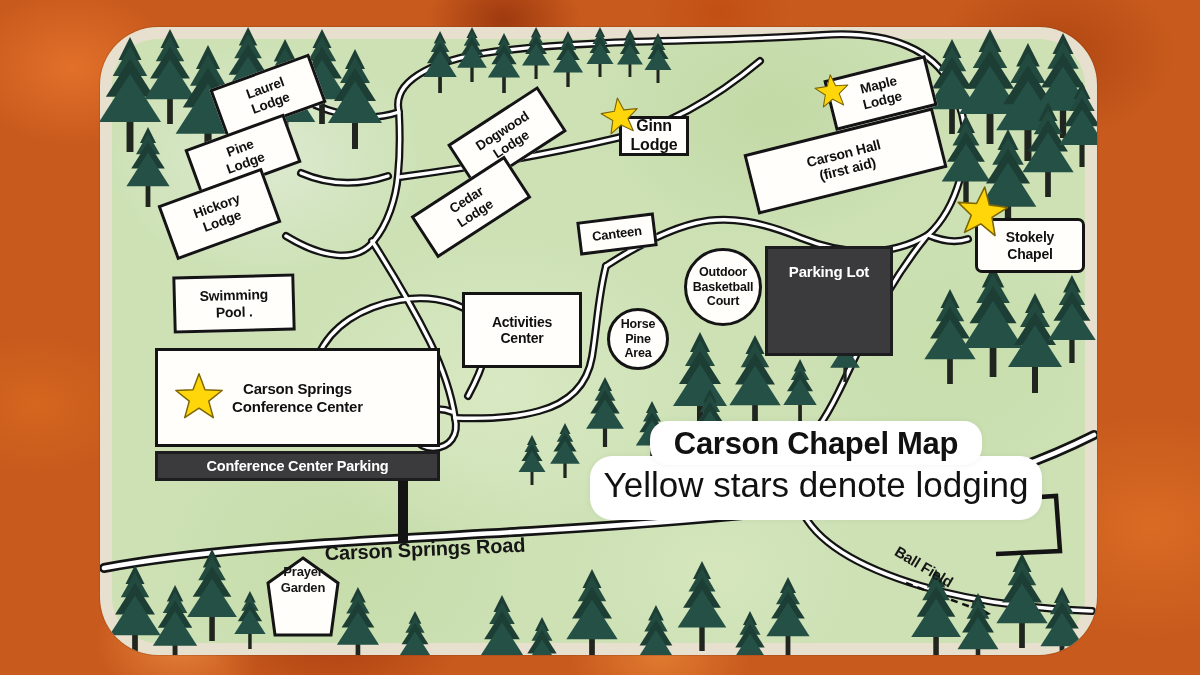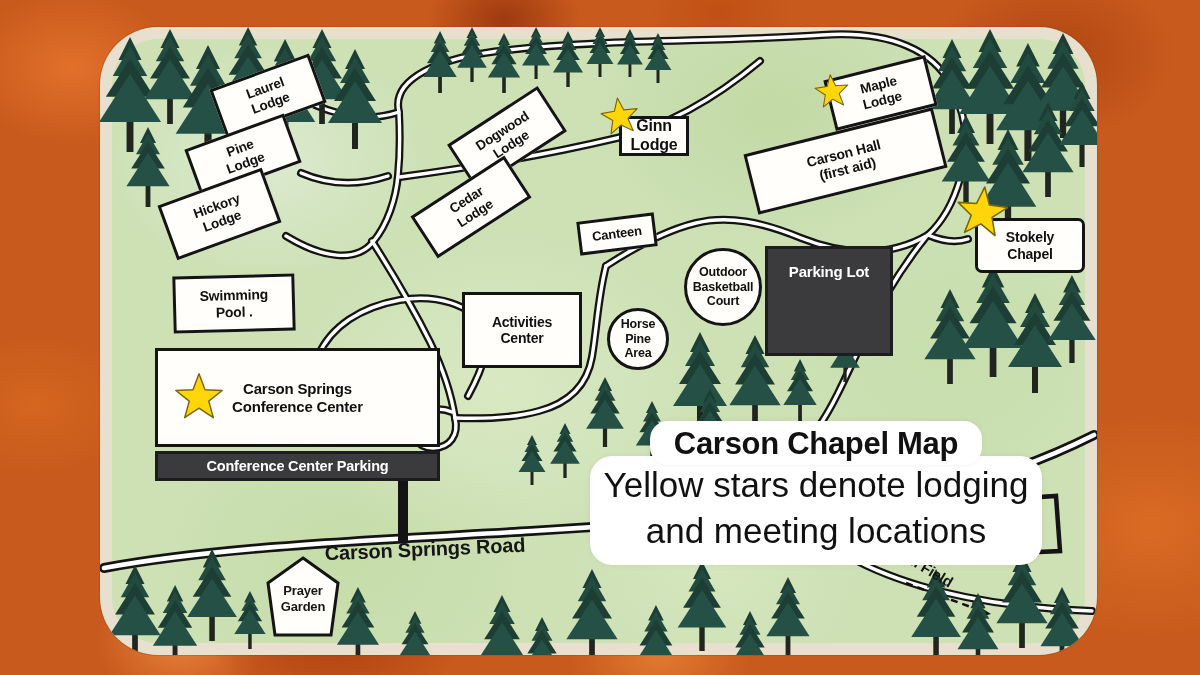--- a/index.html
+++ b/index.html
@@ -237,31 +237,30 @@
     <div class="bldg" style="left:73px;top:248px;width:122px;height:57px;font-size:14px;transform:rotate(-1.5deg);">Swimming
 Pool .</div>
     <div class="bldg" style="left:362px;top:265px;width:120px;height:76px;font-size:14px;">Activities
 Center</div>
     <div class="bldg circle" style="left:507px;top:281px;width:62px;height:62px;font-size:12.5px;">Horse
 Pine
 Area</div>
     <div class="bldg" style="left:55px;top:321px;width:285px;height:99px;font-size:15px;">Carson Springs
 Conference Center</div>
     <div class="bldg dark" style="left:55px;top:424px;width:285px;height:30px;font-size:14.5px;">Conference Center Parking</div>
-    <div class="maplabel" style="left:172px;top:556px;width:62px;font-size:13px;line-height:1.2;">Prayer
+    <div class="maplabel" style="left:172px;top:537px;width:62px;font-size:13px;line-height:1.2;">Prayer
 Garden</div>
 
     <div class="maplabel" style="left:200px;top:511px;width:250px;font-size:20px;transform:rotate(-2.5deg);">Carson Springs Road</div>
     <div class="maplabel" style="left:778px;top:531px;width:92px;font-size:15px;transform:rotate(31deg);z-index:1;">Ball Field</div>
 
     <div class="legend">
       <div class="legend-title">Carson Chapel Map</div>
       <div class="legend-sub">
         <div>Yellow stars denote lodging</div>
-        <div>and meeting locations</div>
       </div>
     </div>
 
     <svg id="top-layer" class="layer" viewBox="0 0 997 628">
       <use href="#star" x="498" y="68" width="44" height="44" transform="rotate(-8 520 90)"></use>
       <use href="#star" x="712" y="45" width="40" height="40" transform="rotate(-6 732 65)"></use>
       <use href="#star" x="852" y="156" width="60" height="60" transform="rotate(6 882 186)"></use>
       <use href="#star" x="71" y="343" width="56" height="56"></use>
     </svg>
   </div>

